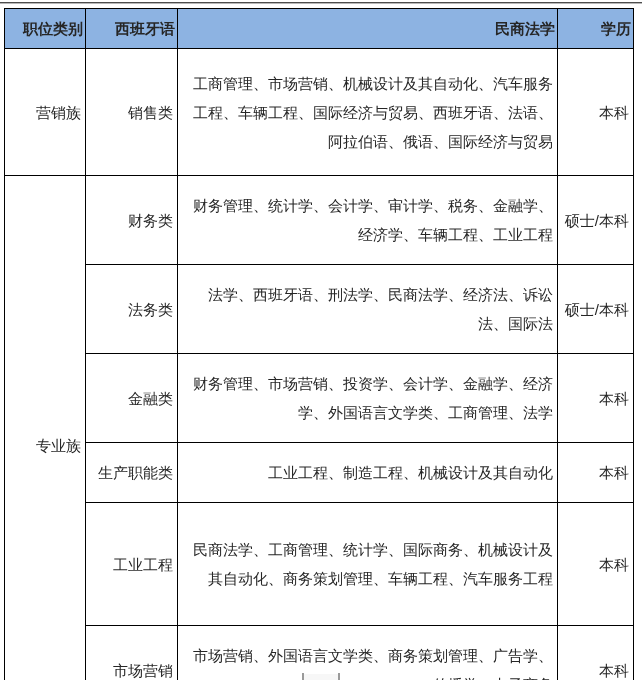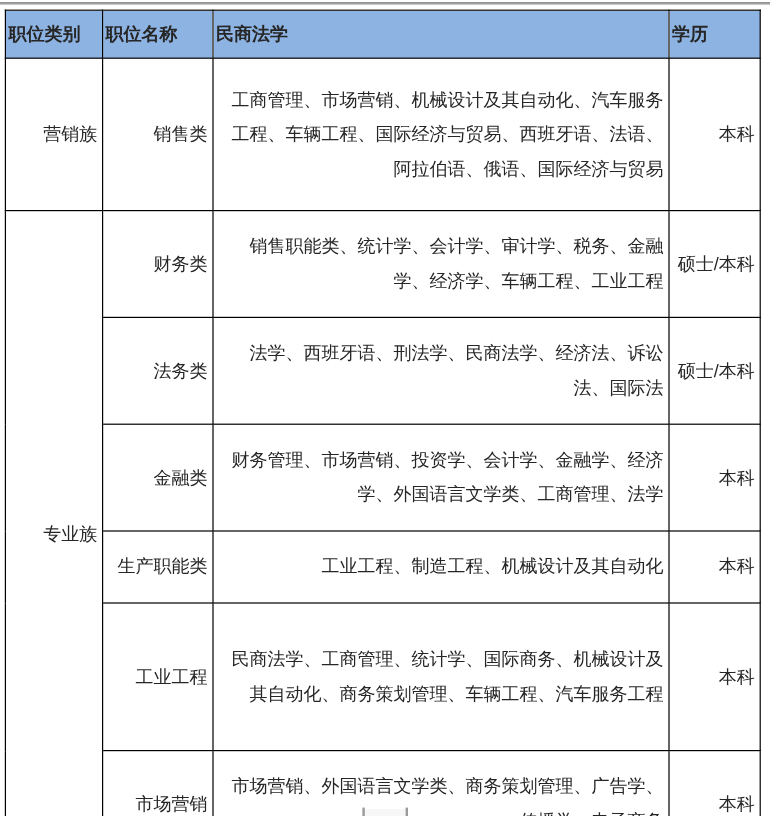--- a/index.html
+++ b/index.html
@@ -33,21 +33,21 @@
   }
   table.job-table th, table.job-table td {
     border: 1.5px solid #000000;
     vertical-align: middle;
     font-size: 15px;
     overflow: hidden;
   }
   table.job-table th {
     height: 40px;
     font-weight: bold;
-    text-align: left;
+    text-align: right;
     line-height: 20px;
     padding: 0 2px;
   }
   table.job-table td {
     line-height: 29px;
     text-align: right;
     padding: 15px 4px;
   }
   td.majors-cell {
     text-align: left;
@@ -87,36 +87,36 @@
   <table class="job-table">
     <colgroup>
       <col style="width:81px">
       <col style="width:92px">
       <col style="width:380px">
       <col style="width:76px">
     </colgroup>
     <thead>
       <tr style="background:#8db3e2;">
         <th>职位类别</th>
-        <th>职位名称</th>
+        <th>西班牙语</th>
         <th>民商法学</th>
         <th>学历</th>
       </tr>
     </thead>
     <tbody>
       <tr class="h127">
         <td>营销族</td>
         <td>销售类</td>
         <td class="majors-cell">工商管理、市场营销、机械设计及其自动化、汽车服务工程、车辆工程、国际经济与贸易、西班牙语、法语、阿拉伯语、俄语、国际经济与贸易</td>
         <td class="edu-cell">本科</td>
       </tr>
       <tr class="h83">
         <td rowspan="6">专业族</td>
         <td>财务类</td>
-        <td class="majors-cell">销售职能类、统计学、会计学、审计学、税务、金融学、经济学、车辆工程、工业工程</td>
+        <td class="majors-cell">财务管理、统计学、会计学、审计学、税务、金融学、经济学、车辆工程、工业工程</td>
         <td class="edu-cell">硕士/本科</td>
       </tr>
       <tr class="h83">
         <td>法务类</td>
         <td class="majors-cell">法学、西班牙语、刑法学、民商法学、经济法、诉讼法、国际法</td>
         <td class="edu-cell">硕士/本科</td>
       </tr>
       <tr class="h85">
         <td>金融类</td>
         <td class="majors-cell">财务管理、市场营销、投资学、会计学、金融学、经济学、外国语言文学类、工商管理、法学</td>

